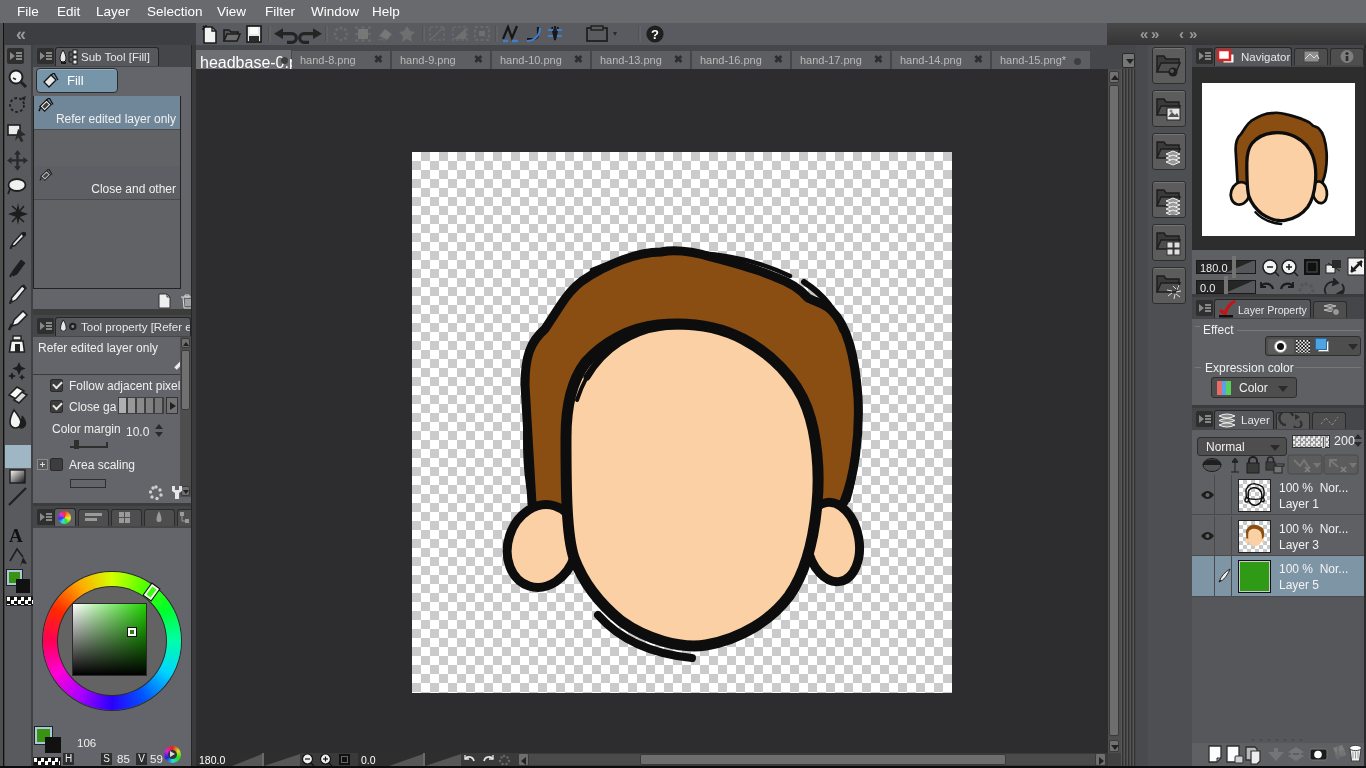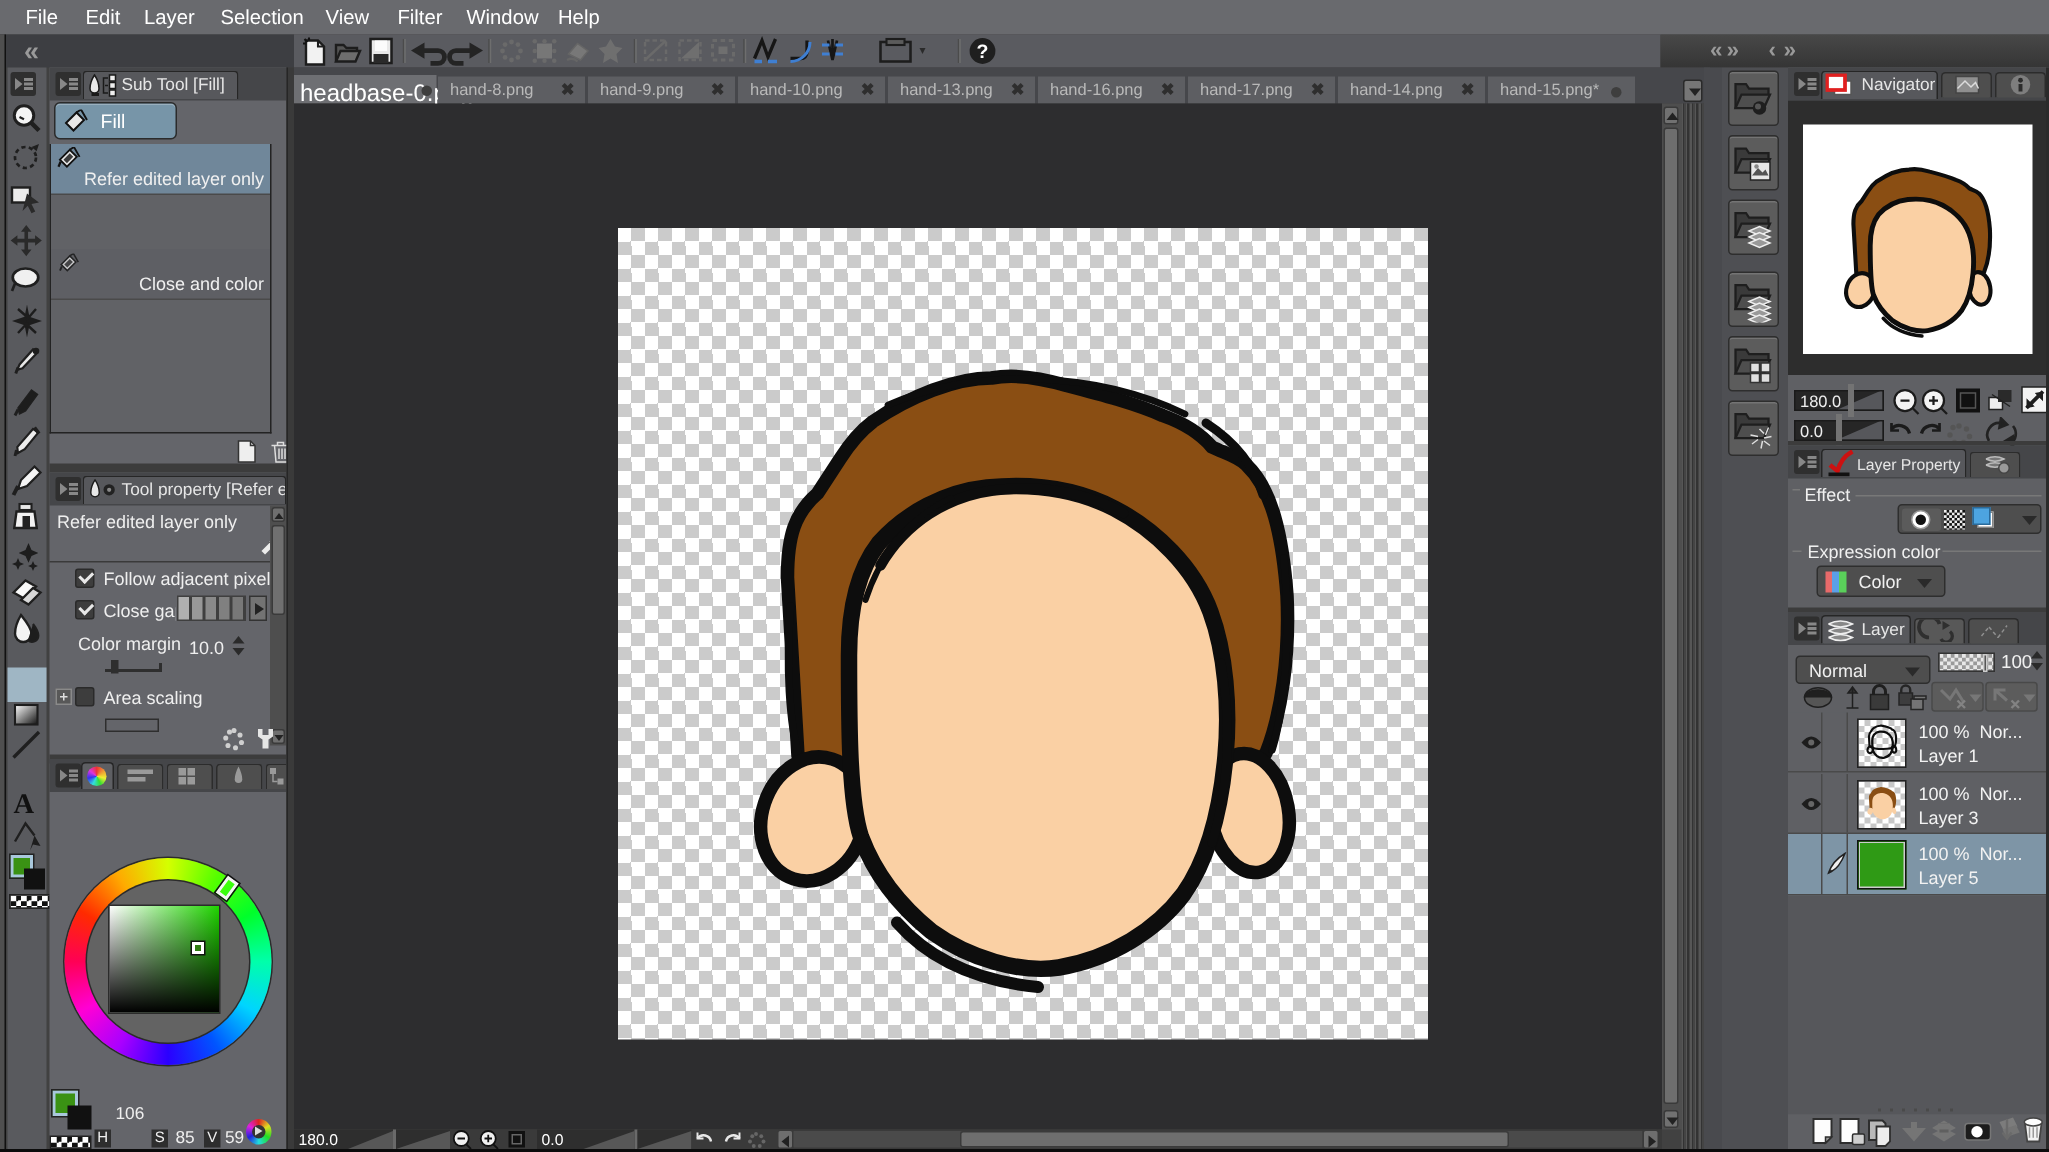--- a/index.html
+++ b/index.html
@@ -475,21 +475,21 @@
           </svg>
         <span class="rlbl">Refer edited layer only</span>
       </div>
       <div class="strow" style="top:70px">
         <svg width="15" height="13" viewBox="0 0 18 16" style="position:absolute;left:5px;top:3px;opacity:.75">
             <path d="M2 9 L9 2 l5 5 -7 7 z" fill="#e8e8e8" stroke="#111" stroke-width="1.3"></path>
             <path d="M4.5 9 L9 4.5 l2.5 2.5 -4.5 4.5 z" fill="#3c3c3c"></path>
             <path d="M9 2 l3 -2 4 7" fill="none" stroke="#111" stroke-width="1.3"></path>
             <path d="M2.5 10.5 l-1.5 3.5" stroke="#111" stroke-width="1.6"></path>
           </svg>
-        <span class="rlbl">Close and color</span>
+        <span class="rlbl">Close and other</span>
       </div>
     </div>
     <div class="abs" style="left:125px;top:248px;width:38px;height:16px">
       <svg width="38" height="16" viewBox="0 0 38 16">
         <path d="M1 1 h8 l3 3 v11 h-11 z" fill="#eee" stroke="#333"></path>
           <path d="M9 1 v3 h3" fill="none" stroke="#333"></path>
         <g stroke="#ddd" fill="none">
             <path d="M23 4 h12 M25 4 L26 15 h8 L35 4 M27 2 h4 v2 h-4 z"></path>
             <path d="M28 6 v7 M30 6 v7 M32 6 v7" stroke-width="1"></path>
           </g>
@@ -857,21 +857,21 @@
           </g>
         </svg>
     </div>
     <div class="abs" style="left:5px;top:392px;width:90px;height:19px;background:#4e4e4e;border:1px solid #2e2e2e;border-radius:3px">
       <span class="lblw" style="position:absolute;left:8px;top:2px">Normal</span>
       <div class="abs" style="left:72px;top:7px;border-top:6px solid #2a2a2a;border-left:5px solid transparent;border-right:5px solid transparent"></div>
     </div>
     <div class="abs" style="left:100px;top:390px;width:38px;height:13px;background:conic-gradient(#9a9a9a 0 25%,#e8e8e8 0 50%,#9a9a9a 0 75%,#e8e8e8 0);background-size:5px 5px;border:1px solid #333">
       <div class="abs" style="left:29px;top:0;width:3px;height:12px;background:#555;border:1px solid #ccc"></div>
     </div>
-    <div class="lblw" style="left:142px;top:389px;font-size:12.5px">100</div>
+    <div class="lblw" style="left:142px;top:389px;font-size:12.5px">200</div>
     <div class="spin" style="position:absolute;left:162px;top:389px;width:9px;height:14px"></div>
     <div class="abs" style="left:0;top:409px;width:174px;height:22px">
       <svg width="174" height="22" viewBox="0 0 174 22">
         <g stroke="#1f1f1f" fill="#666">
           <ellipse cx="20" cy="11" rx="9" ry="6.5" fill="#555"></ellipse>
             <path d="M11 11 a9 5 0 0 1 18 0" fill="#1f1f1f"></path>
           <path d="M40 8 l3 -4 3 4 z M43 4 v14 M39 18 h8 M40 8 h6" fill="#333"></path>
           <g transform="translate(54,2)">
               <rect x="1" y="7" width="12" height="10" fill="#3a3a3a"></rect>
               <path d="M3 7 V5 a4 4 0 0 1 8 0 v2" fill="none" stroke-width="2"></path>

